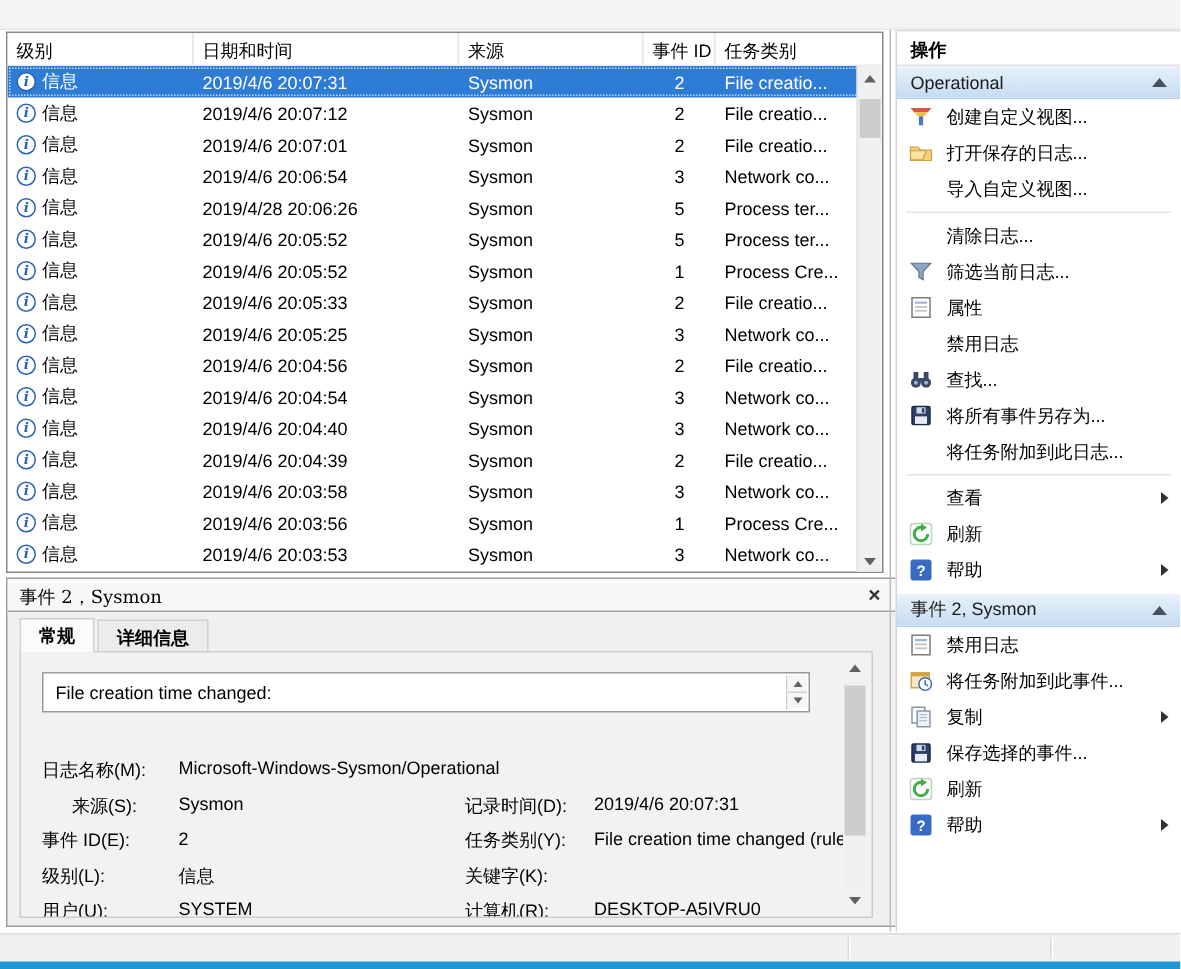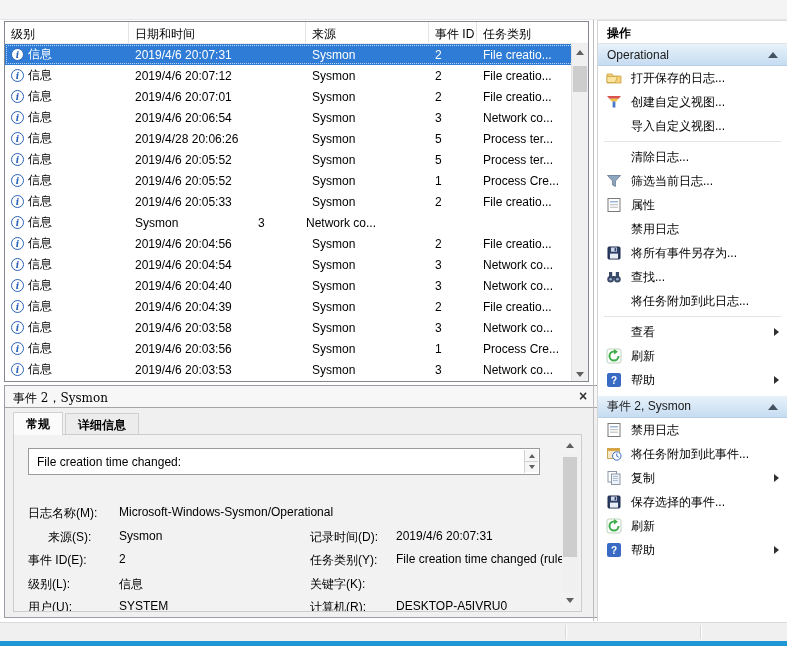--- a/index.html
+++ b/index.html
@@ -9,21 +9,21 @@
   .abs { position:absolute; }
 
   
   .topstrip { left:0; top:0; width:787px; height:20px; background:#f4f4f4; border-bottom:1px solid #e6e6e6; }
 
   
   .event-panel { left:4px; top:21px; width:585px; height:361px; border:1px solid #828790; background:#fff; overflow:hidden; }
   .ev-header { display:flex; height:22px; background:#fff; border-bottom:1px solid #ececec; }
   .ev-h { padding:4px 6px 0 6px; border-right:1px solid #e4e4e4; white-space:nowrap; overflow:hidden; }
   .c-lvl { width:124px; } .c-dt { width:177px; } .c-src { width:123px; }
-  .c-id { width:48px; text-align:left; } .c-cat { width:94px; }
+  .c-id { width:48px; text-align:center; } .c-cat { width:94px; }
   .ev-body { position:relative; height:337px; overflow:hidden; }
   .ev-row { display:flex; height:21px; align-items:center; }
   .ev-row .c { padding:0 6px; white-space:nowrap; overflow:hidden; }
   .ev-row.selected { background:#2e7cd6; color:#fff; outline:1px dotted #bcd9f7; outline-offset:-2px; }
   .info-icon { display:inline-flex; width:13px; height:13px; border-radius:50%; background:#fff;
     border:1px solid #2a62b8; color:#2a62b8; font:italic bold 9px "DejaVu Serif",serif;
     align-items:center; justify-content:center; margin-right:4px; vertical-align:middle; flex:0 0 13px; }
   .lvl-wrap { display:flex; align-items:center; }
 
   
@@ -171,20 +171,21 @@
       <div class="c c-dt">2019/4/6 20:05:33</div>
       <div class="c c-src">Sysmon</div>
       <div class="c c-id">2</div>
       <div class="c c-cat">File creatio...</div>
     </div>
       <div class="ev-row">
       <div class="c c-lvl lvl-wrap">
         <span class="info-icon">i</span>
         <span>信息</span>
       </div>
+      <div class="c c-dt">2019/4/6 20:05:25</div>
       <div class="c c-src">Sysmon</div>
       <div class="c c-id">3</div>
       <div class="c c-cat">Network co...</div>
     </div>
       <div class="ev-row">
       <div class="c c-lvl lvl-wrap">
         <span class="info-icon">i</span>
         <span>信息</span>
       </div>
       <div class="c c-dt">2019/4/6 20:04:56</div>
@@ -327,35 +328,35 @@
   <div class="ap-title">操作</div>
 
   <div class="ap-group">
     <span class="gtitle">Operational</span>
     <span class="arr-up"></span>
   </div>
 
   <div class="ap-item">
     <span class="ico">
         <svg viewBox="0 0 16 16">
-          <path d="M1 4h5l1.5 2H15v7H1z" fill="#f7d07a" stroke="#c9a23f" stroke-width="0.8"></path>
-          <path d="M1 6.5h10.5l-2.2 6H1z" fill="#fbe4a0" stroke="#c9a23f" stroke-width="0.8"></path>
-        </svg>
-      </span>
-    <span class="lbl">打开保存的日志...</span>
-  </div>
-  <div class="ap-item">
-    <span class="ico">
-        <svg viewBox="0 0 16 16">
           <polygon points="1,2 15,2 12.6,4.8 3.4,4.8" fill="#d9534f"></polygon>
           <polygon points="3.4,4.8 12.6,4.8 10.2,7.5 5.8,7.5" fill="#f0c040"></polygon>
           <rect x="6.6" y="7.5" width="2.8" height="6" fill="#4a78c8"></rect>
         </svg>
       </span>
     <span class="lbl">创建自定义视图...</span>
+  </div>
+  <div class="ap-item">
+    <span class="ico">
+        <svg viewBox="0 0 16 16">
+          <path d="M1 4h5l1.5 2H15v7H1z" fill="#f7d07a" stroke="#c9a23f" stroke-width="0.8"></path>
+          <path d="M1 6.5h10.5l-2.2 6H1z" fill="#fbe4a0" stroke="#c9a23f" stroke-width="0.8"></path>
+        </svg>
+      </span>
+    <span class="lbl">打开保存的日志...</span>
   </div>
   <div class="ap-item">
     <span class="ico"></span>
     <span class="lbl">导入自定义视图...</span>
   </div>
   <div class="ap-sep"></div>
   <div class="ap-item">
     <span class="ico"></span>
     <span class="lbl">清除日志...</span>
   </div>
@@ -374,47 +375,47 @@
           <rect x="4" y="4" width="8" height="1.5" fill="#9ab6d8"></rect>
           <rect x="4" y="7" width="8" height="1.2" fill="#c4c4c4"></rect>
           <rect x="4" y="9.6" width="8" height="1.2" fill="#c4c4c4"></rect>
         </svg>
       </span>
     <span class="lbl">属性</span>
   </div>
   <div class="ap-item">
     <span class="ico"></span>
     <span class="lbl">禁用日志</span>
-  </div>
-  <div class="ap-item">
-    <span class="ico">
-        <svg viewBox="0 0 16 16">
-          <rect x="2" y="2" width="12" height="12" rx="1" fill="#2e3f66" stroke="#1a2747"></rect>
-          <rect x="5" y="2.5" width="6" height="4.2" fill="#cfd8ea"></rect>
-          <rect x="8.6" y="3.1" width="1.6" height="3" fill="#2e3f66"></rect>
-          <rect x="4" y="8.6" width="8" height="5" fill="#e8edf5"></rect>
-        </svg>
-      </span>
-    <span class="lbl">将所有事件另存为...</span>
   </div>
   <div class="ap-item">
     <span class="ico">
         <svg viewBox="0 0 16 16">
           <rect x="3" y="3" width="3.2" height="5" fill="#3a4a66"></rect>
           <rect x="9.8" y="3" width="3.2" height="5" fill="#3a4a66"></rect>
           <rect x="6.4" y="7" width="3.2" height="2.6" fill="#3a4a66"></rect>
           <circle cx="4.6" cy="10.2" r="3.3" fill="#3a4a66"></circle>
           <circle cx="11.4" cy="10.2" r="3.3" fill="#3a4a66"></circle>
           <circle cx="4.6" cy="10.2" r="1.3" fill="#9fb6d8"></circle>
           <circle cx="11.4" cy="10.2" r="1.3" fill="#9fb6d8"></circle>
         </svg>
       </span>
     <span class="lbl">查找...</span>
   </div>
   <div class="ap-item">
+    <span class="ico">
+        <svg viewBox="0 0 16 16">
+          <rect x="2" y="2" width="12" height="12" rx="1" fill="#2e3f66" stroke="#1a2747"></rect>
+          <rect x="5" y="2.5" width="6" height="4.2" fill="#cfd8ea"></rect>
+          <rect x="8.6" y="3.1" width="1.6" height="3" fill="#2e3f66"></rect>
+          <rect x="4" y="8.6" width="8" height="5" fill="#e8edf5"></rect>
+        </svg>
+      </span>
+    <span class="lbl">将所有事件另存为...</span>
+  </div>
+  <div class="ap-item">
     <span class="ico"></span>
     <span class="lbl">将任务附加到此日志...</span>
   </div>
   <div class="ap-sep"></div>
   <div class="ap-item">
     <span class="ico"></span>
     <span class="lbl">查看</span>
     <span class="sub tri tri-right"></span>
   </div>
   <div class="ap-item">

